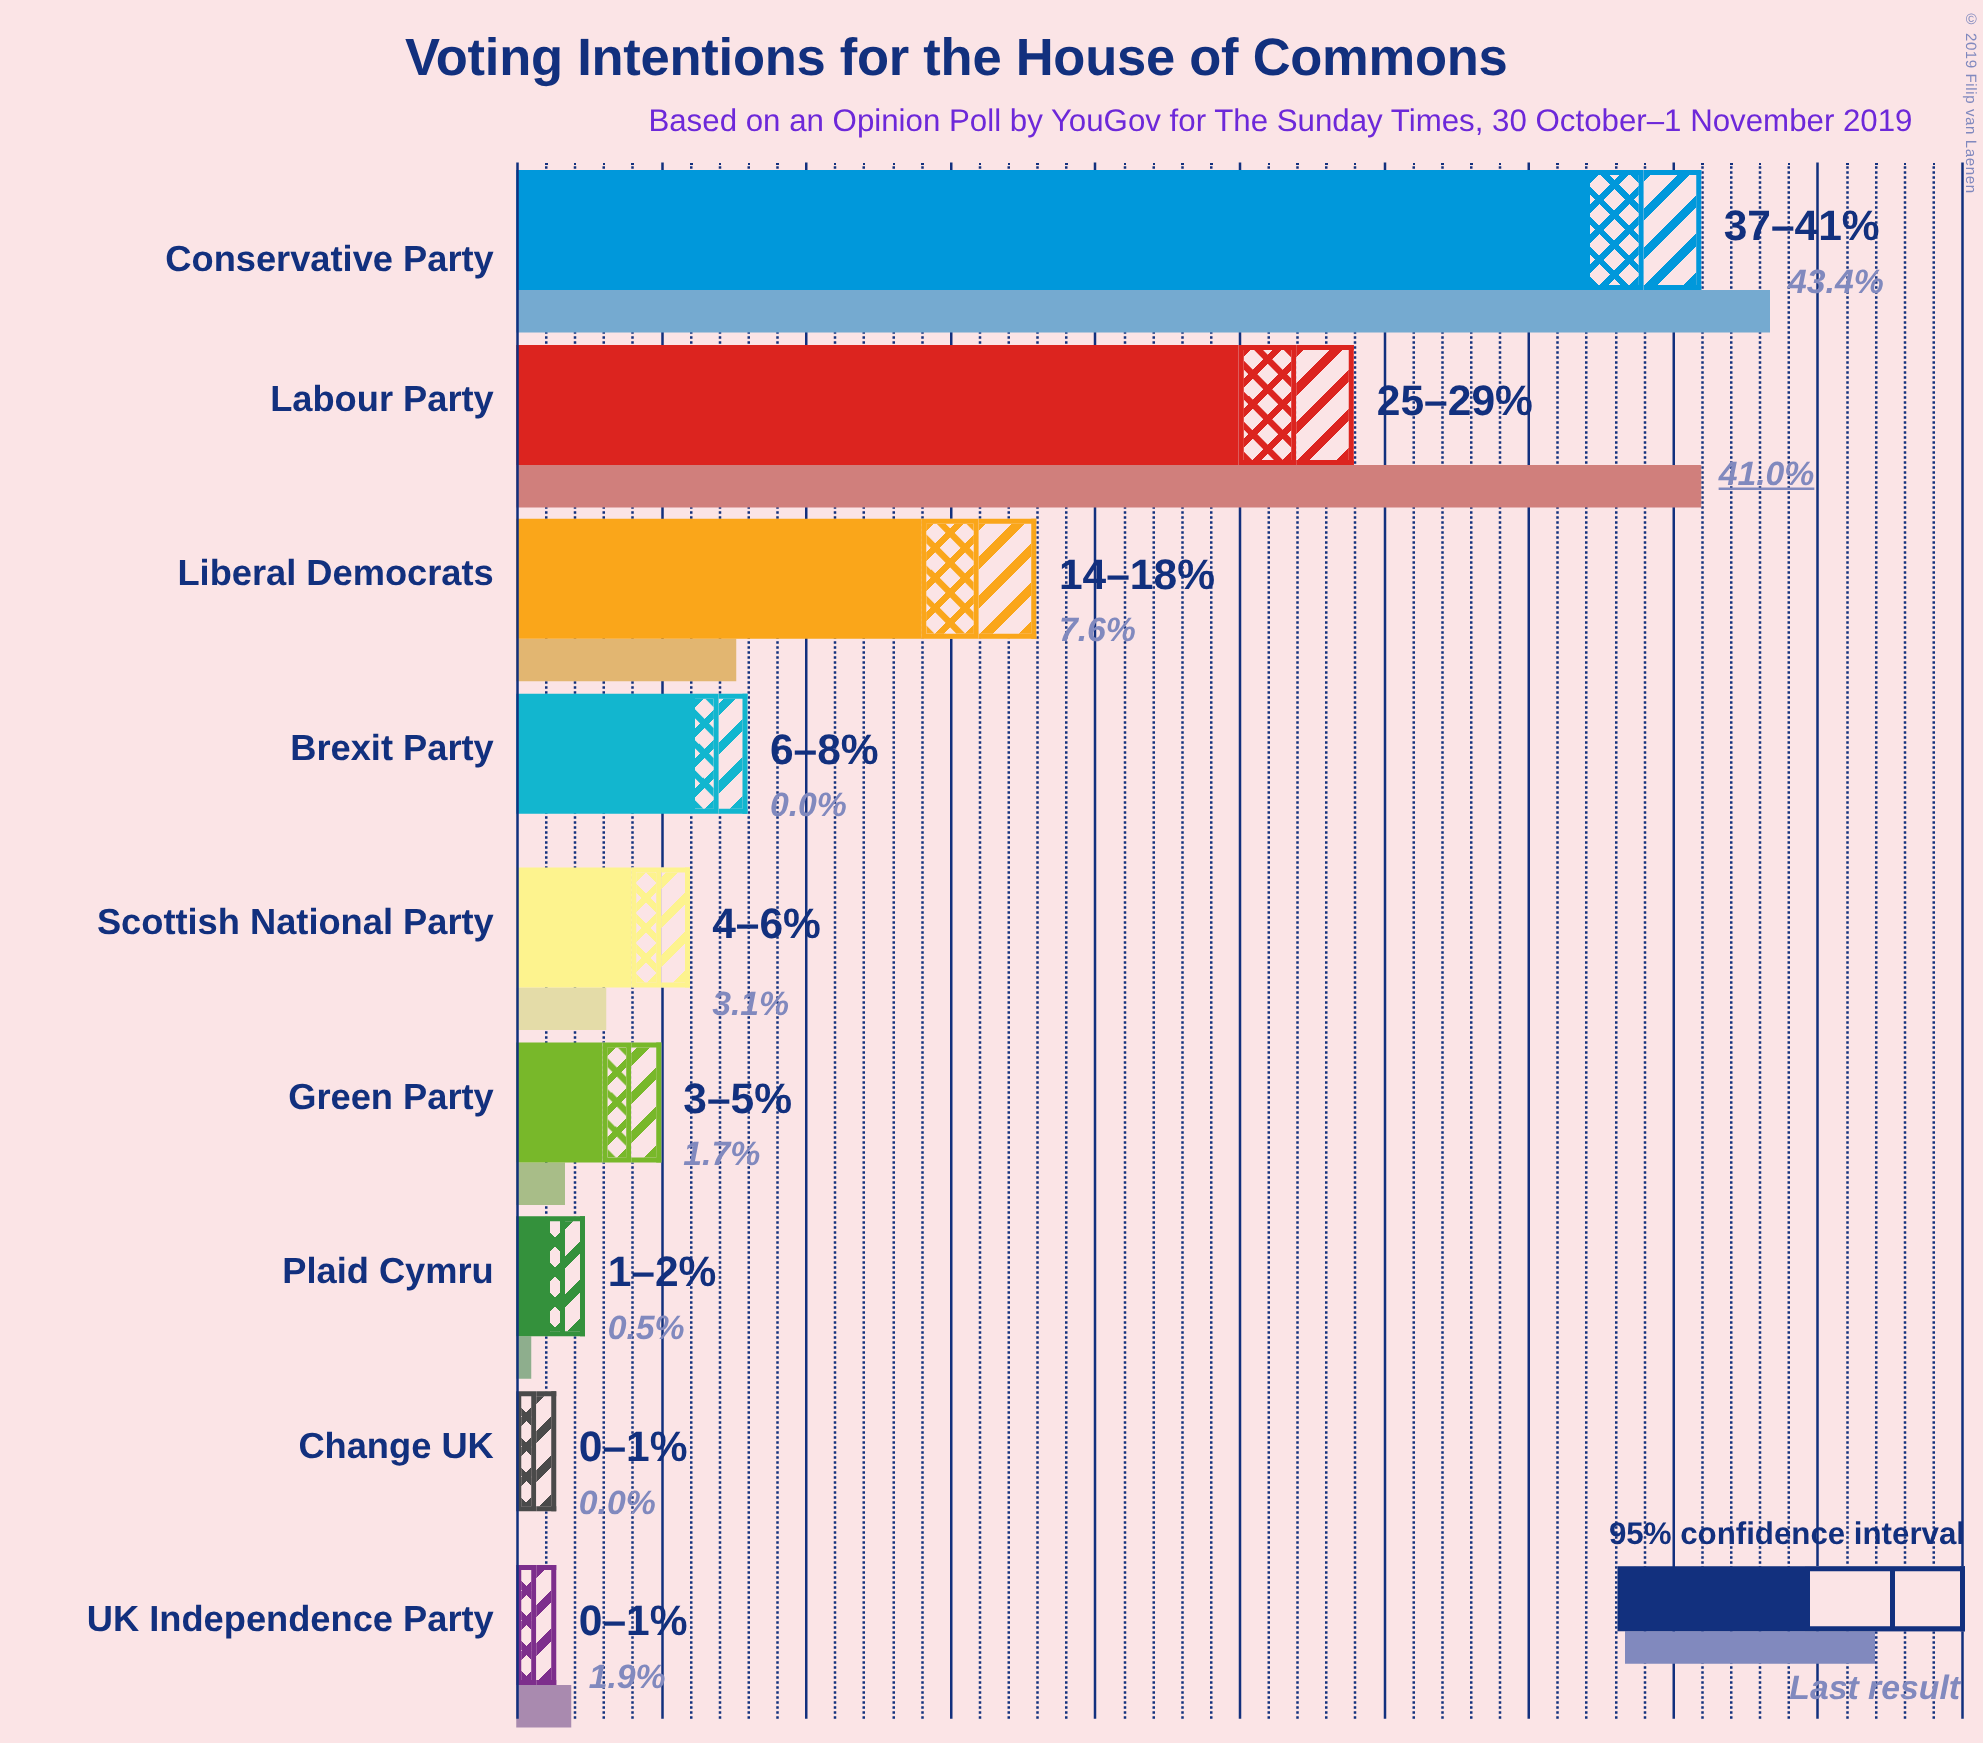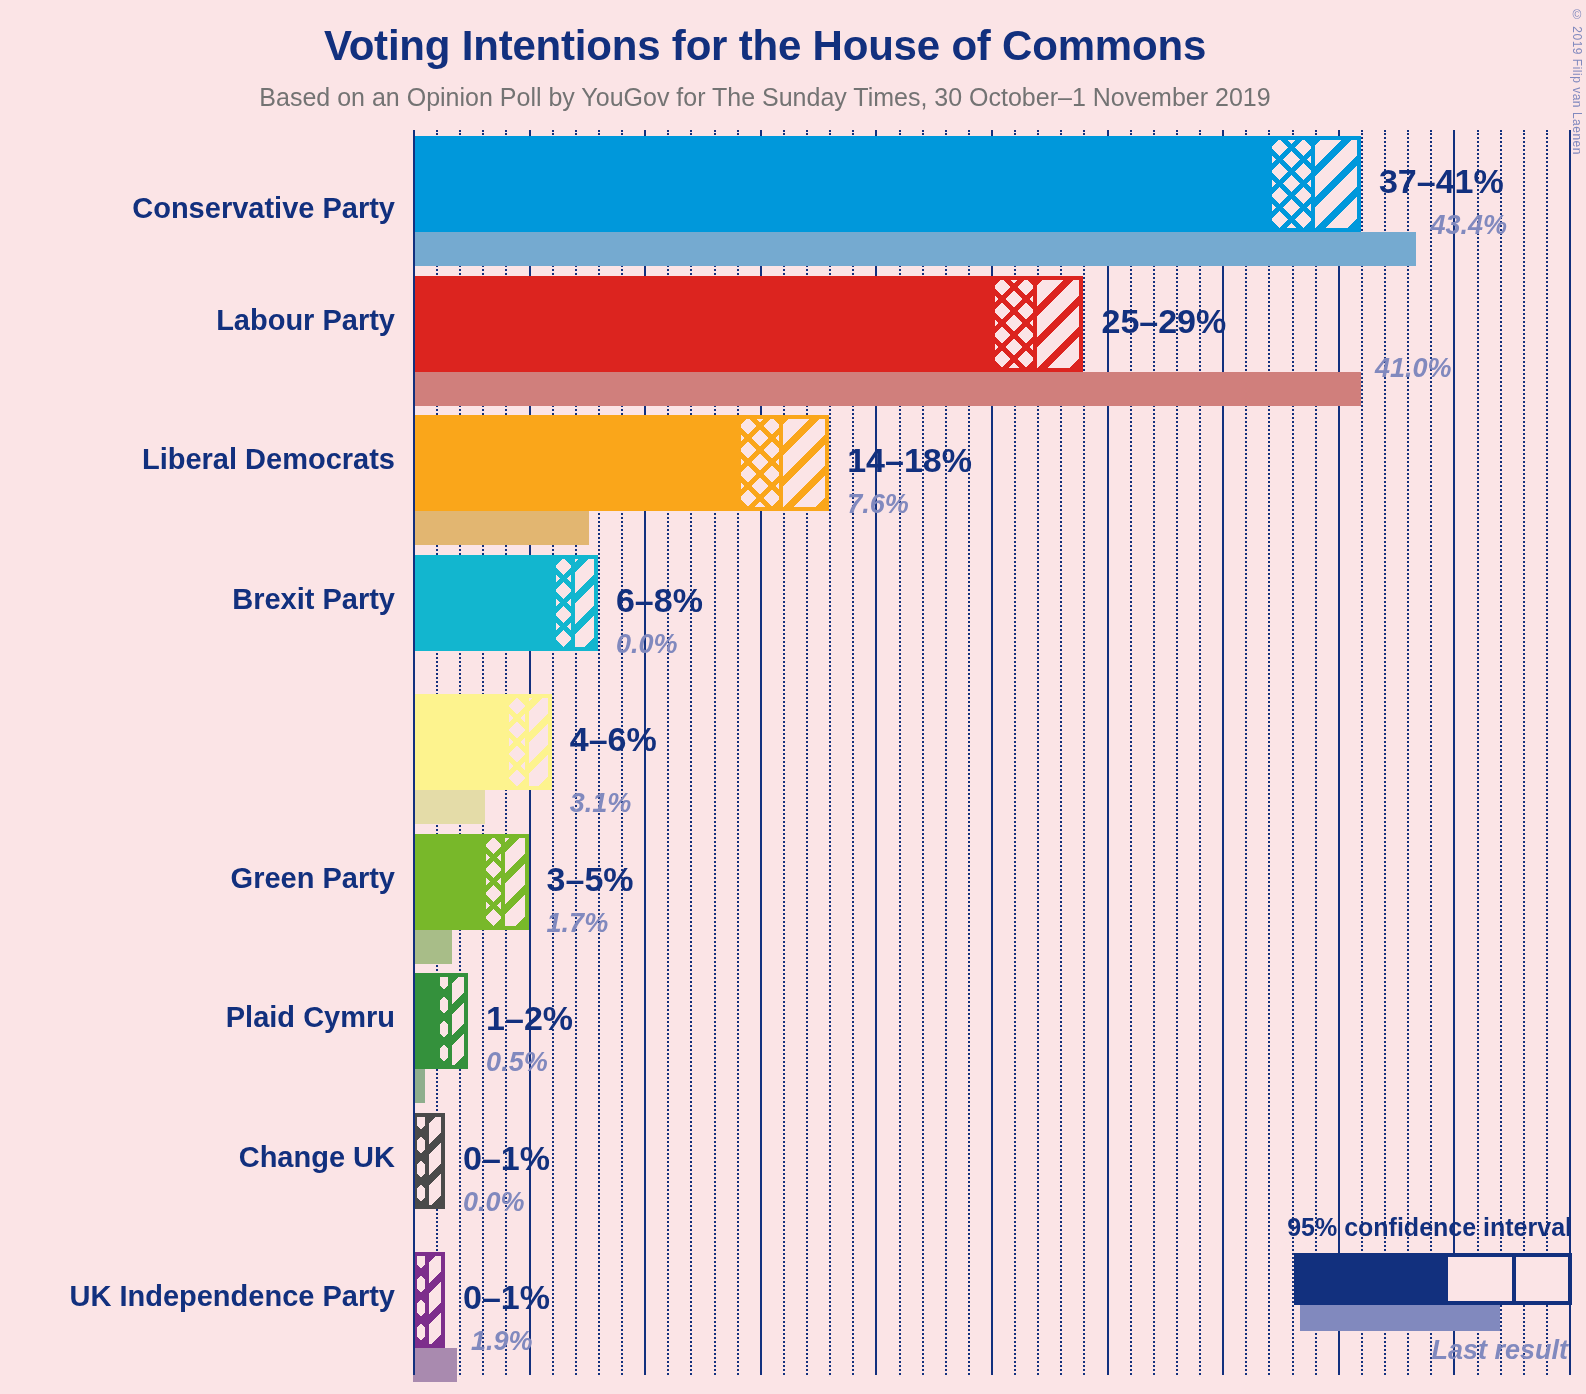--- a/index.html
+++ b/index.html
@@ -17,22 +17,22 @@
   
   .title{
     position:absolute;left:0;top:22px;width:1530px;
     text-align:center;
     font-size:42px;font-weight:bold;color:#12307E;
     letter-spacing:-0.2px;
     white-space:nowrap;
   }
   .subtitle{
     position:absolute;left:0;top:83px;width:1530px;
-    text-align:center;
-    font-size:25px;font-weight:normal;color:#737373;
+    text-align:right;
+    font-size:25px;font-weight:normal;color:#6d28d9;
     white-space:nowrap;
   }
   .copyright{
     position:absolute;right:2px;top:8px;
     font-size:12px;color:#8189BE;
     writing-mode:vertical-rl;
     text-orientation:mixed;
     white-space:nowrap;
     letter-spacing:0.5px;
   }
@@ -232,27 +232,28 @@
         <div class="ci-bar" style="top: 1122px; width: 32px;">
           <div class="seg cross" style="left: 0px; width: 16px; border-color: rgb(125, 46, 140); background-color: rgb(251, 228, 230); background-image: repeating-linear-gradient(45deg, rgb(125, 46, 140) 0px, rgb(125, 46, 140) 5px, transparent 5px, transparent 17px), repeating-linear-gradient(-45deg, rgb(125, 46, 140) 0px, rgb(125, 46, 140) 5px, transparent 5px, transparent 17px);"></div>
           <div class="seg diag" style="left: 16px; width: 16px; border-color: rgb(125, 46, 140); background-color: rgb(251, 228, 230); background-image: repeating-linear-gradient(-45deg, rgb(125, 46, 140) 0px, rgb(125, 46, 140) 7px, transparent 7px, transparent 22px);"></div>
         </div>
       </div>
   <div class="party-label" style="top: 34px; margin-top: 28px;">Conservative Party</div>
       <div class="range-label" style="left: 965.92px; top: 32px;">37–41%</div>
       <div class="last-label" style="left: 1017.41px; top: 80px;">43.4%</div>
       <div class="party-label" style="top: 173.5px;">Labour Party</div>
       <div class="range-label" style="left: 688.48px; top: 171.5px;">25–29%</div>
-      <div class="last-label" style="left: 961.92px; top: 223px;">41.0%</div>
+      <div class="last-label" style="left: 961.92px; top: 234px; text-decoration: underline;">41.0%</div>
       <div class="party-label" style="top: 313px;">Liberal Democrats</div>
       <div class="range-label" style="left: 434.16px; top: 311px;">14–18%</div>
       <div class="last-label" style="left: 434.16px; top: 359px;">7.6%</div>
       <div class="party-label" style="top: 452.5px;">Brexit Party</div>
       <div class="range-label" style="left: 202.96px; top: 450.5px;">6–8%</div>
       <div class="last-label" style="left: 202.96px; top: 498.5px;">0.0%</div>
+      <div class="party-label" style="top: 592px;">Scottish National Party</div>
       <div class="range-label" style="left: 156.72px; top: 590px;">4–6%</div>
       <div class="last-label" style="left: 156.72px; top: 658px;">3.1%</div>
       <div class="party-label" style="top: 731.5px;">Green Party</div>
       <div class="range-label" style="left: 133.6px; top: 729.5px;">3–5%</div>
       <div class="last-label" style="left: 133.6px; top: 777.5px;">1.7%</div>
       <div class="party-label" style="top: 871px;">Plaid Cymru</div>
       <div class="range-label" style="left: 73.12px; top: 869px;">1–2%</div>
       <div class="last-label" style="left: 73.12px; top: 917px;">0.5%</div>
       <div class="party-label" style="top: 1010.5px;">Change UK</div>
       <div class="range-label" style="left: 50px; top: 1008.5px;">0–1%</div>

